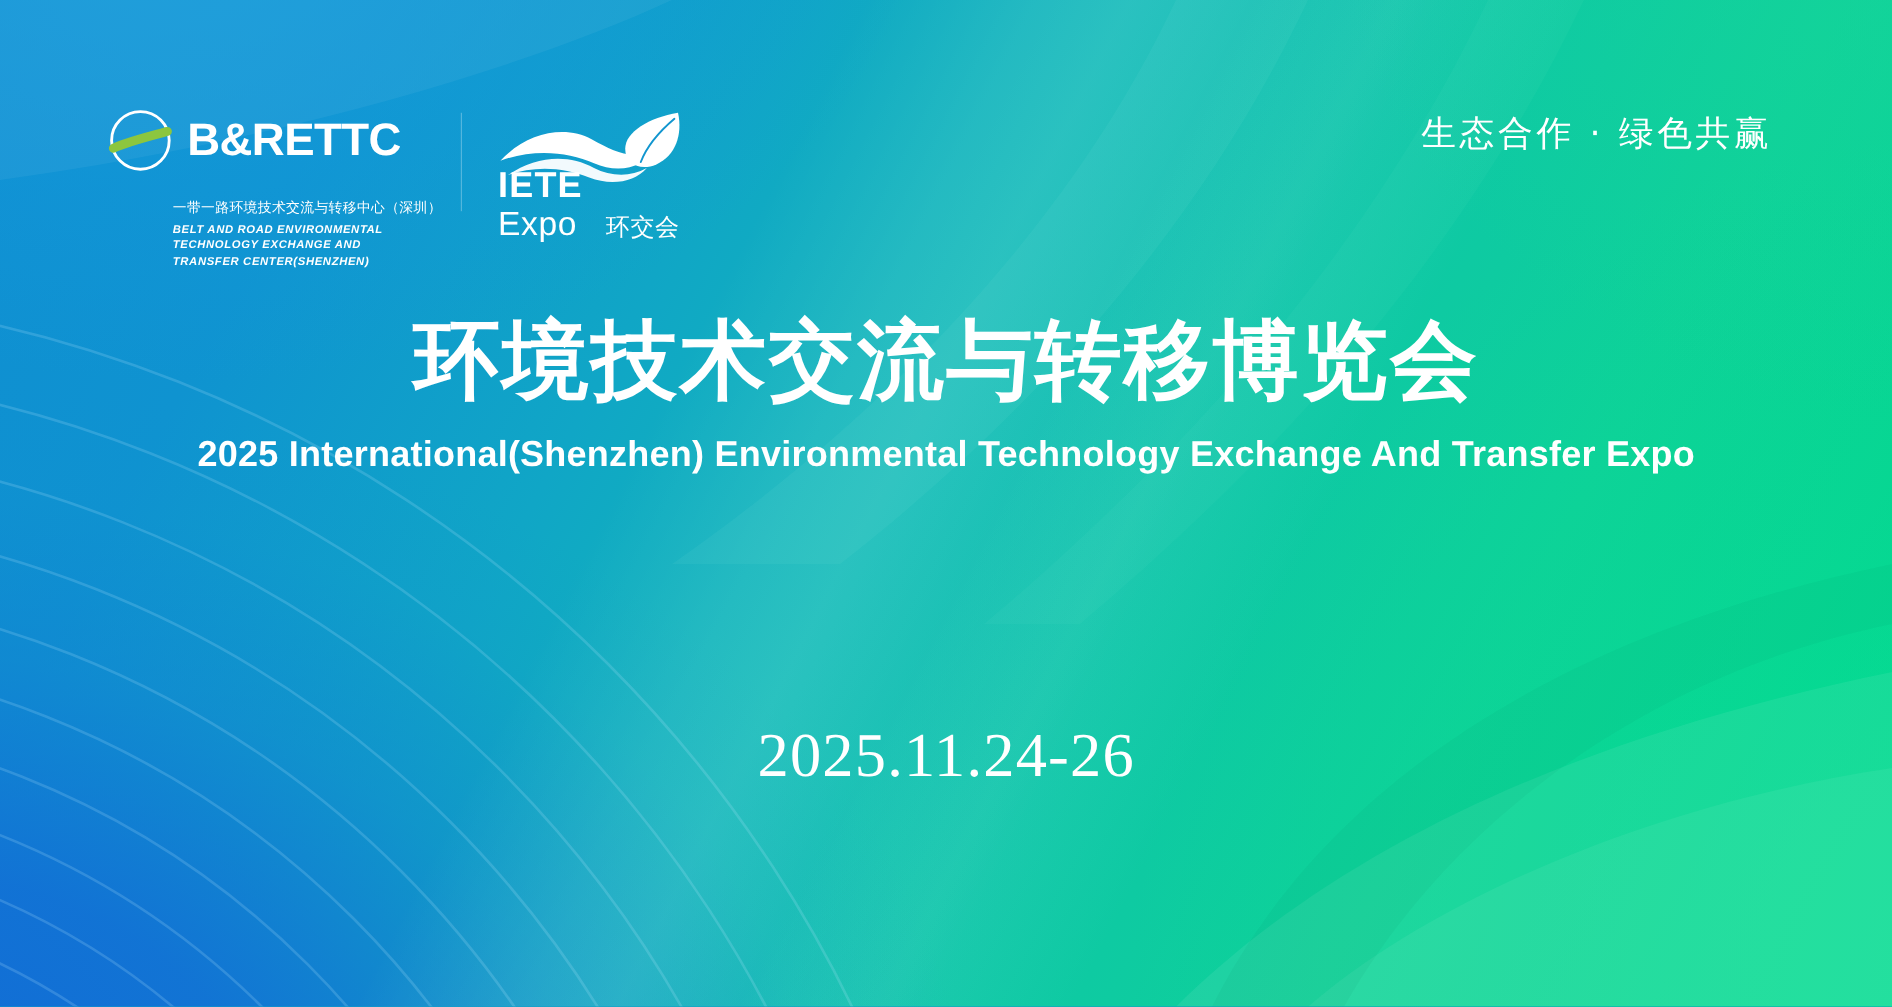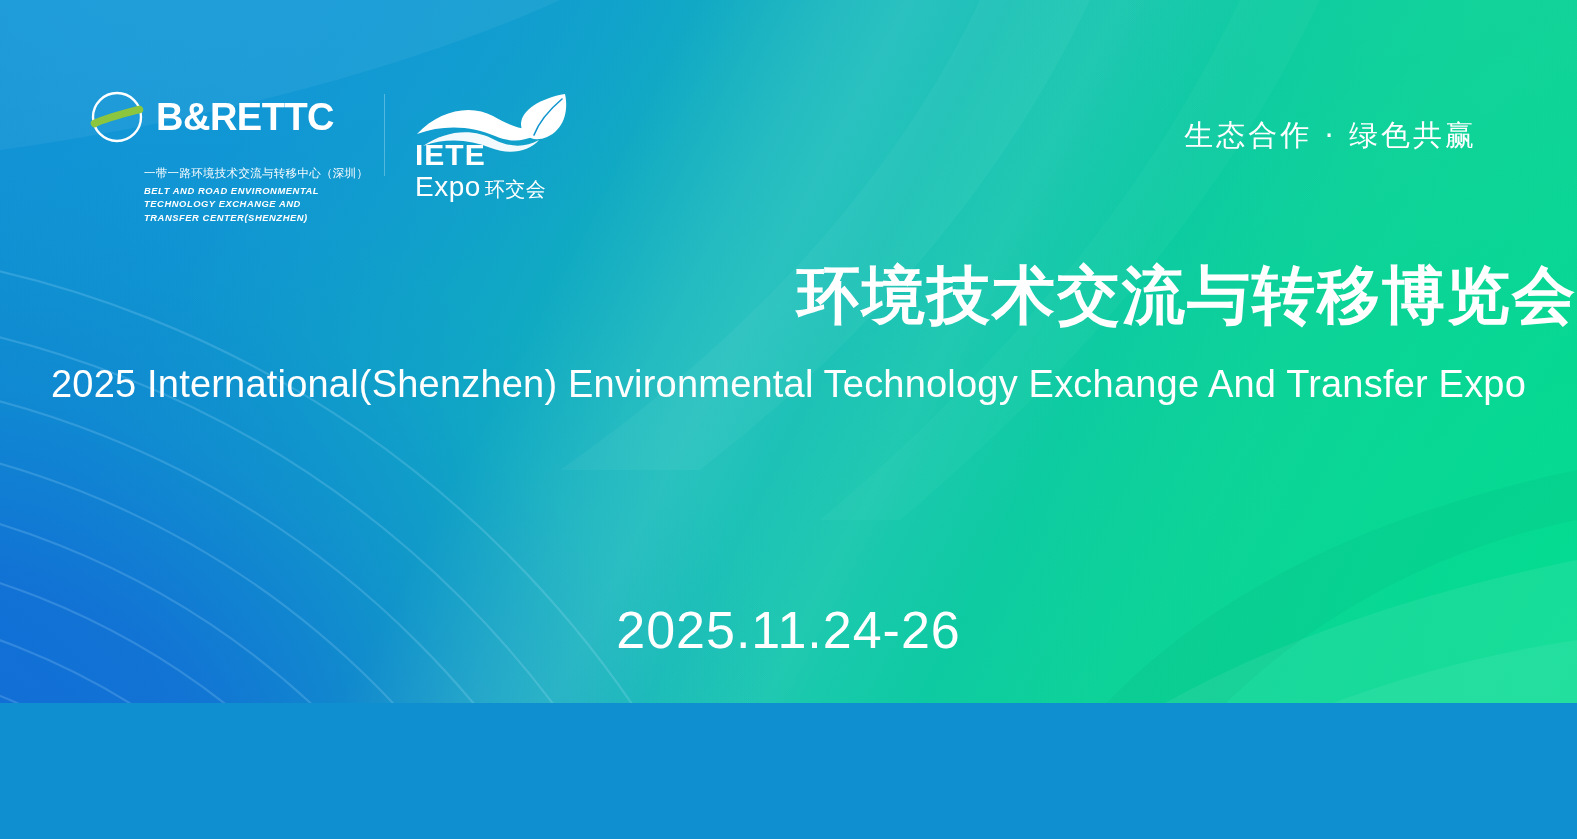--- a/index.html
+++ b/index.html
@@ -5,21 +5,21 @@
   * { margin:0; padding:0; box-sizing:border-box; }
   html, body {
     width:1577px; height:839px;
     overflow:hidden;
     background:#0f8fd0;
     font-family:"Liberation Sans","DejaVu Sans",sans-serif;
   }
 
   #poster {
     position:relative;
-    width:1577px; height:703px;
+    width:1577px; height:839px;
     overflow:hidden;
     
     background:
       linear-gradient(118deg,
         #0f8ed2 0%,
         #0f93d0 16%,
         #10a6c6 33%,
         #10b9b6 48%,
         #0ec7a6 62%,
         #0ed199 76%,
@@ -128,73 +128,72 @@
   
   .iete { position:relative; width:170px; height:110px; }
   .iete-mark { position:absolute; left:0; top:2px; width:160px; height:62px; }
   .iete-text { position:absolute; left:2px; top:52px; }
   .iete-line1 {
     color:#ffffff; font-size:30px; font-weight:bold; line-height:1;
     letter-spacing:1px;
     font-family:"Liberation Sans","DejaVu Sans",sans-serif;
   }
   .iete-line2 {
-    display:flex; align-items:baseline; gap:4px; margin-top:3px;
+    display:flex; align-items:baseline; gap:24px; margin-top:3px;
   }
   .iete-expo {
     color:#ffffff; font-size:28px; font-weight:400; line-height:1;
     letter-spacing:.5px;
     font-family:"Liberation Sans","DejaVu Sans",sans-serif;
   }
   .iete-cn {
     color:#ffffff; font-size:20px; font-weight:400; line-height:1;
     letter-spacing:.5px;
     font-family:"DejaVu Sans","Liberation Sans",sans-serif;
   }
 
   
   .slogan {
-    position:absolute; right:100px; top:116px;
+    position:absolute; right:100px; top:92px;
     color:#ffffff; font-size:29px; letter-spacing:3px;
     white-space:nowrap;
     font-family:"DejaVu Sans","Liberation Sans",sans-serif;
   }
 
   
   .titleblock {
     position:absolute; left:0; right:0; top:258px;
     text-align:center;
   }
   .title-cn1 {
     color:#ffffff; font-weight:bold; font-size:88px;
     line-height:1.08; letter-spacing:2px; white-space:nowrap;
     font-family:"DejaVu Sans","Liberation Sans",sans-serif;
   }
   .title-cn2 {
-    color:#ffffff; font-weight:bold; font-size:63px;
+    color:#ffffff; font-weight:bold; font-size:72px;
     line-height:1.08; letter-spacing:2px; white-space:nowrap;
     margin-top:4px;
     font-family:"DejaVu Sans","Liberation Sans",sans-serif;
-    text-align:right;
   }
   .title-en {
-    color:#ffffff; font-size:38px; font-weight:400;
-    letter-spacing:.2px; white-space:nowrap; margin-top:33px;
+    color:#ffffff; font-size:30px; font-weight:700;
+    letter-spacing:.2px; white-space:nowrap; margin-top:22px;
     font-family:"Liberation Sans","DejaVu Sans",sans-serif;
   }
 
   
   .infoblock {
     position:absolute; left:0; right:0; top:600px;
     text-align:center;
   }
   .info-date {
     color:#ffffff; font-size:52px; font-weight:400;
     letter-spacing:1px; line-height:1.18; white-space:nowrap;
-    font-family:Liberation Sans, sans-serif;
+    font-family:Liberation Serif, serif;
   }
   .info-venue {
     color:#ffffff; font-size:48px; font-weight:400;
     letter-spacing:2px; line-height:1.22; white-space:nowrap;
     margin-top:4px;
     font-family:"DejaVu Sans","Liberation Sans",sans-serif;
   }
 </style>
 </head>
 <body>

